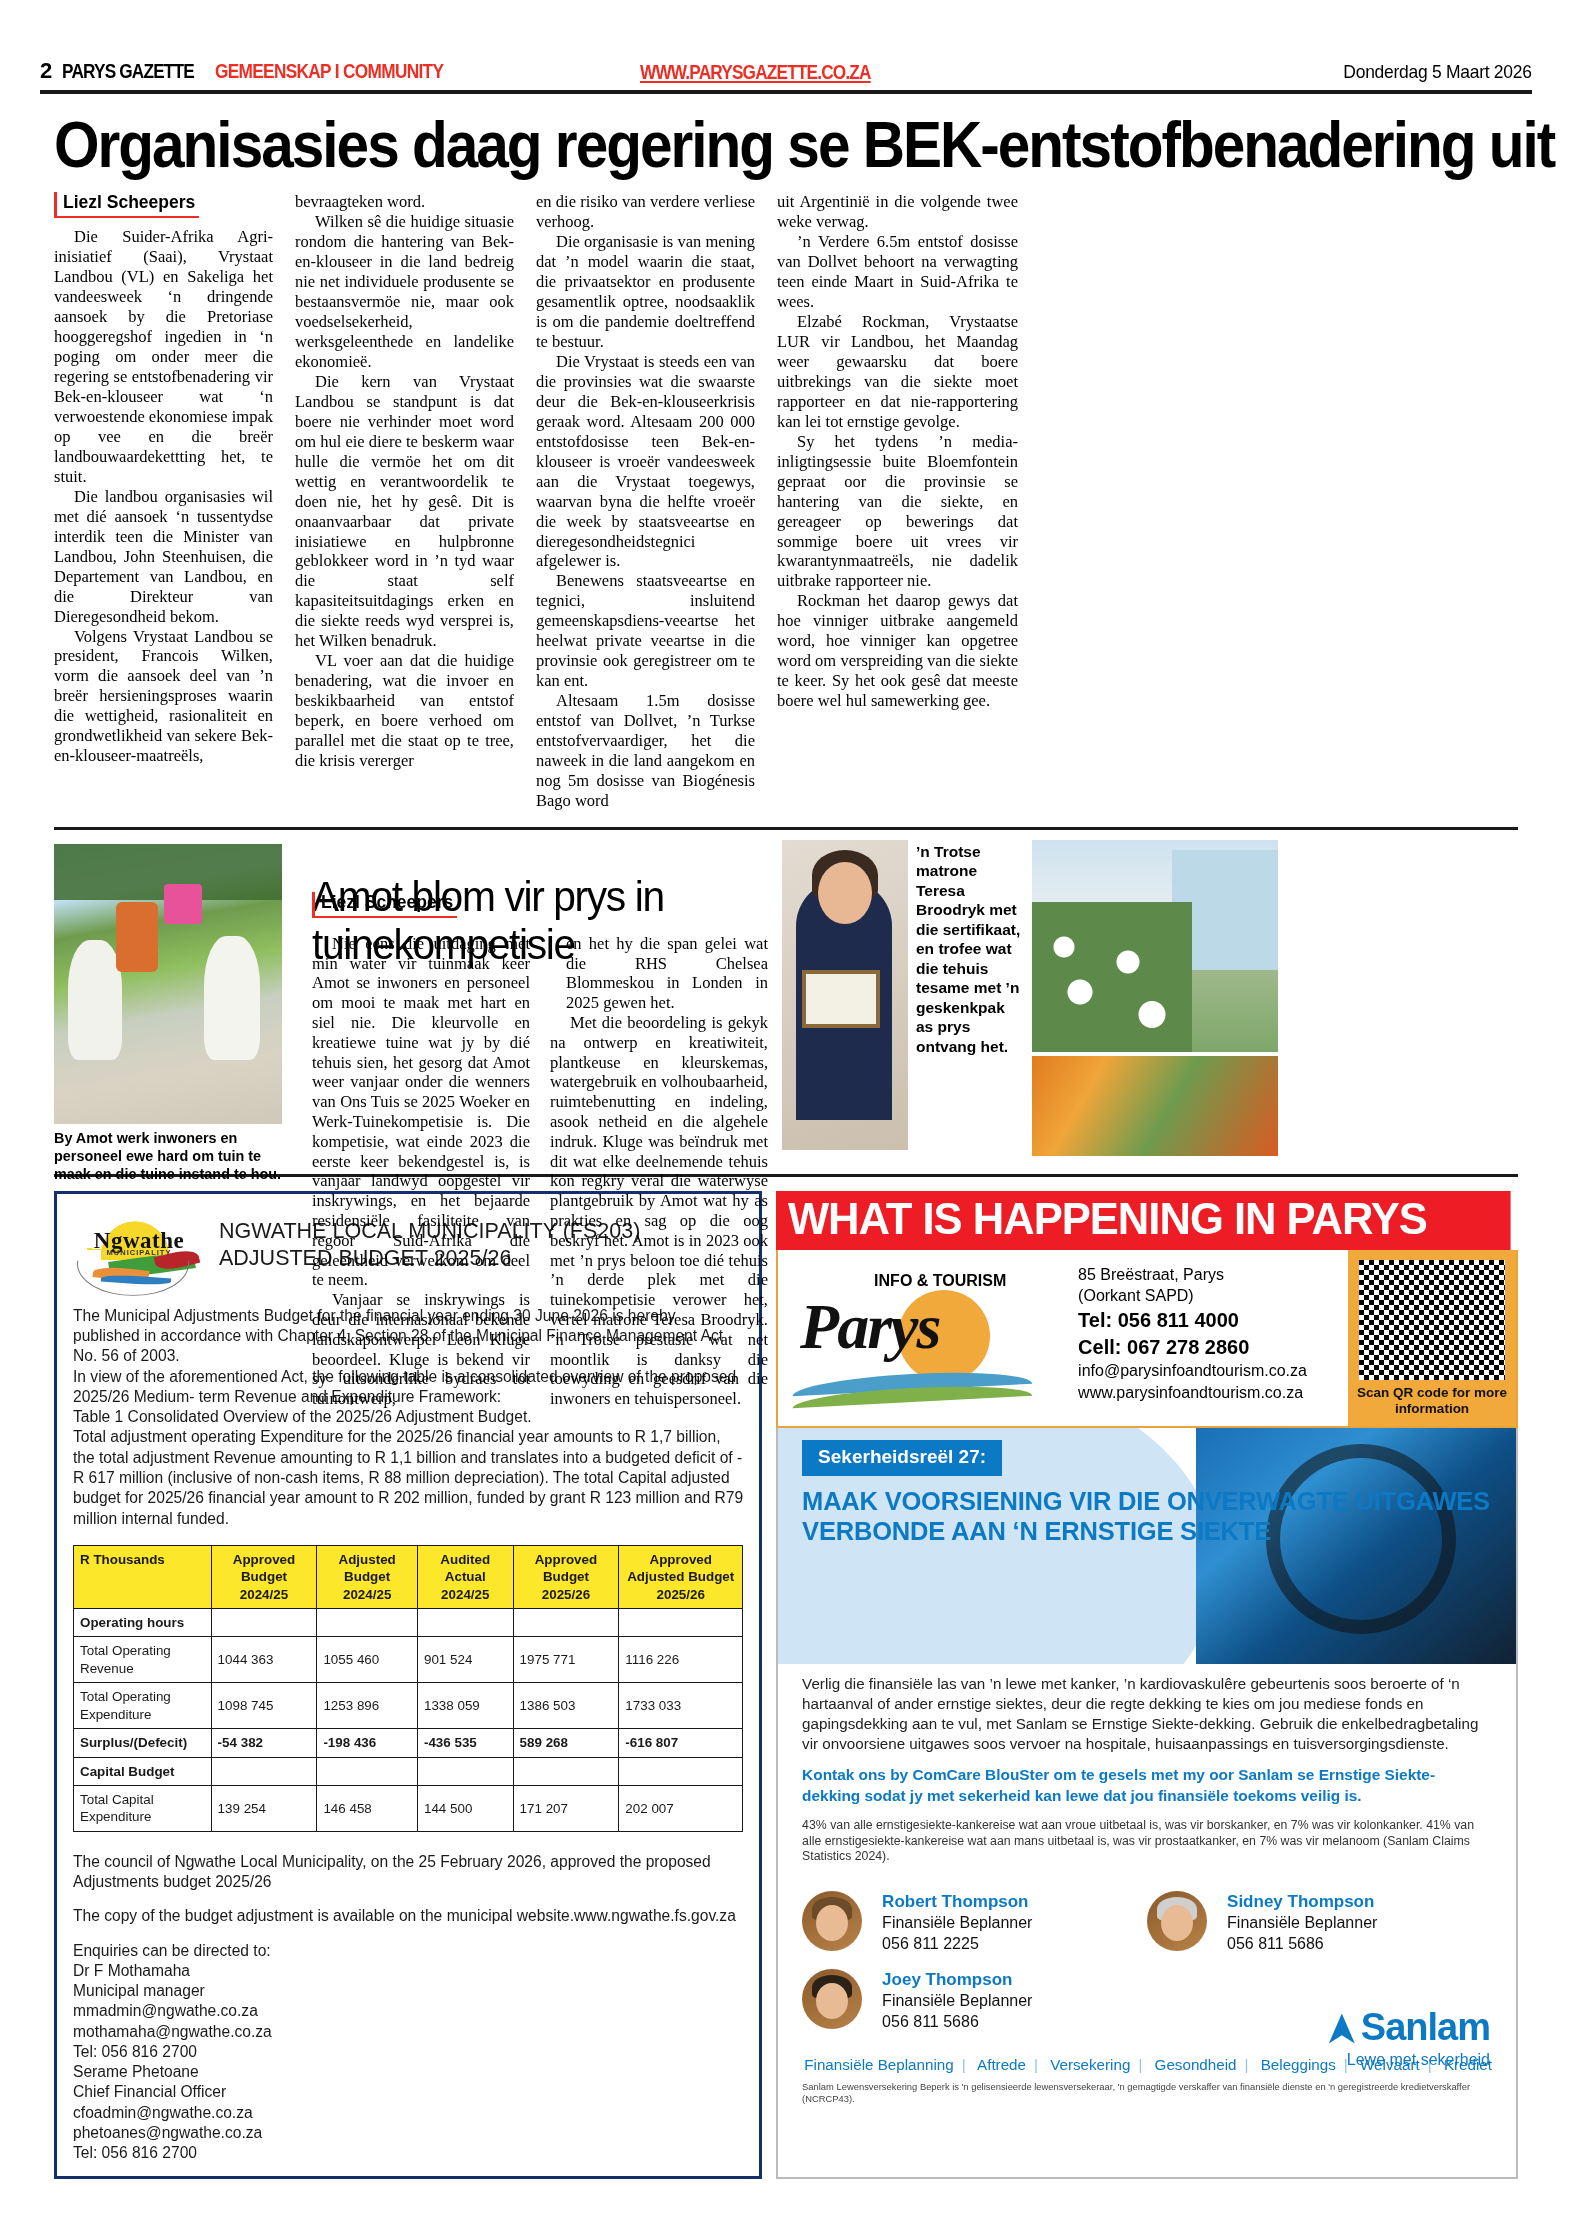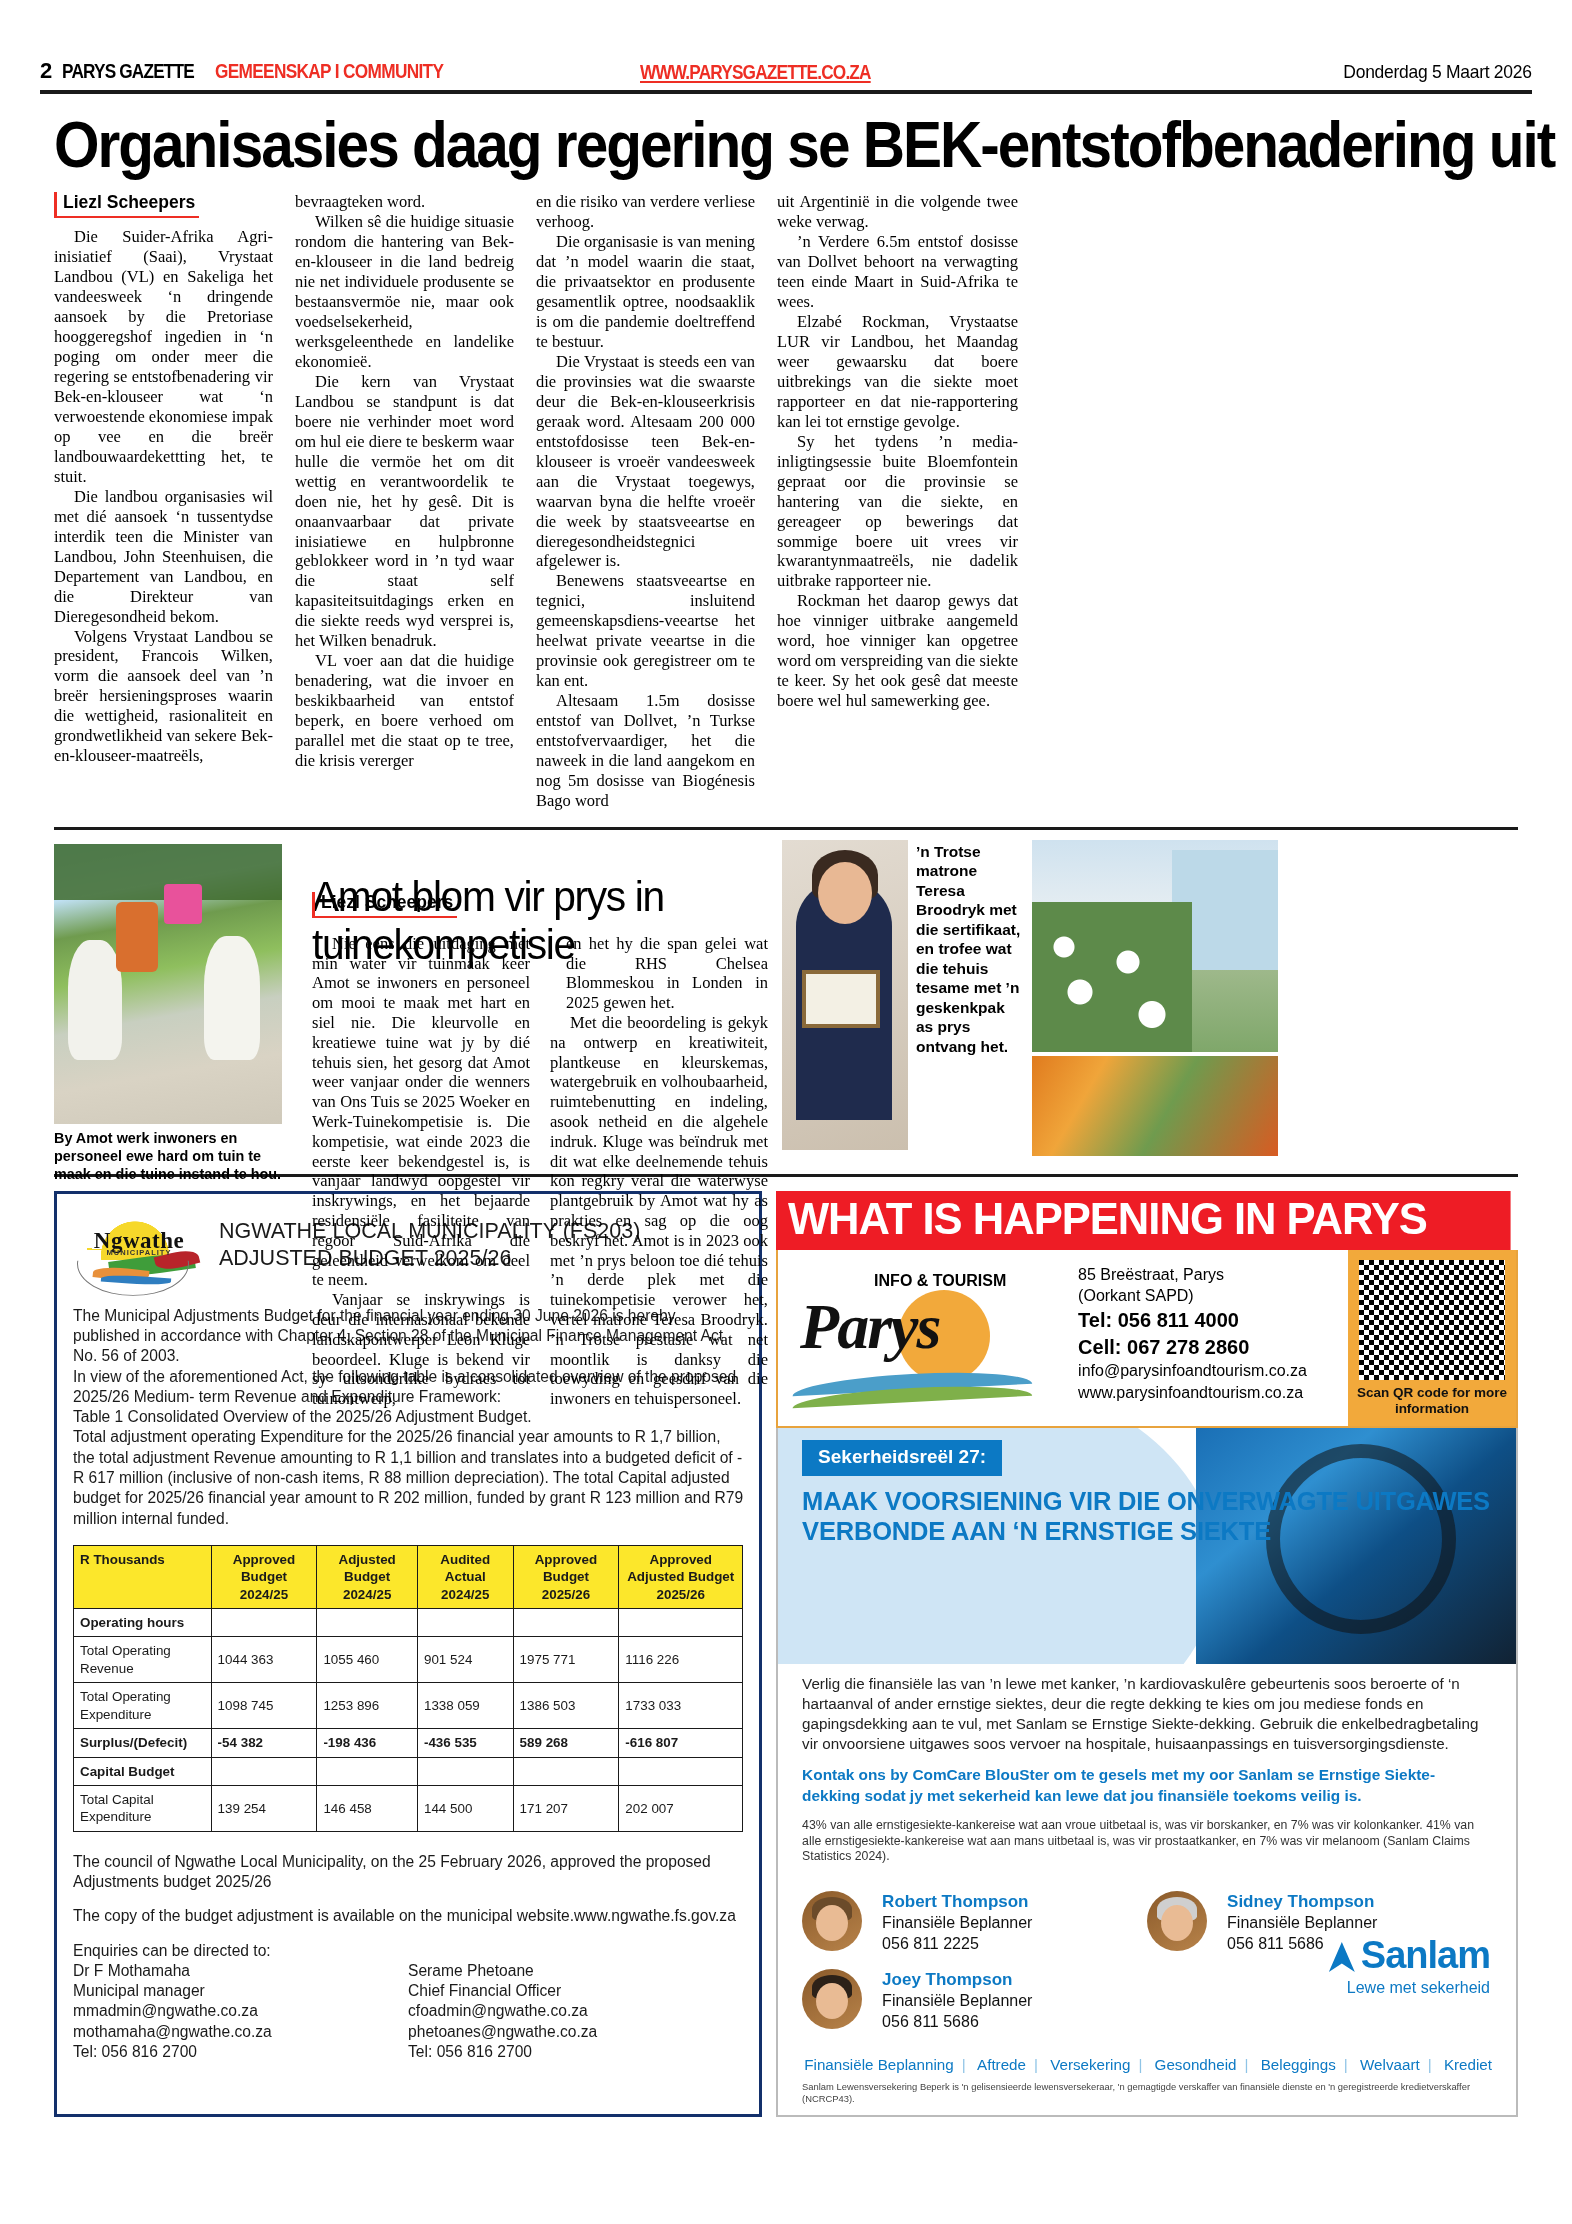--- a/index.html
+++ b/index.html
@@ -193,21 +193,21 @@
   table.budget { border-collapse:collapse; width:100%; margin:16px 0 6px 0;
                  font-size:13.4px; }
   table.budget th, table.budget td {
     border:1.6px solid #1a1a1a; padding:5px 6px; text-align:left;
     vertical-align:middle; }
   table.budget thead th { background:#FCE72B; font-weight:bold;
                           text-align:center; vertical-align:top; height:62px;}
   table.budget thead th:first-child { text-align:left; }
   table.budget td.num { text-align:left; white-space:nowrap; }
   table.budget tr.bold td { font-weight:bold; }
-  .muni-contacts { display:flex; gap:0; }
+  .muni-contacts { display:flex; gap:0;flex-direction:column; }
   .muni-contacts div { width:50%; }
 
   
   .rightads { width:744px; display:flex; flex-direction:column; gap:0; }
 
   .parysad { border:none; position:relative; }
   .parys-banner {
     background:#EE1C25; color:#fff;
     font-family:"Liberation Sans", sans-serif; font-weight:bold;
     font-size:44px; letter-spacing:-1px; padding:3px 12px 6px 12px;
@@ -270,21 +270,21 @@
   .adv .ph .f{position:absolute;left:14px;top:14px;width:32px;height:36px;
     background:#e9bb94;border-radius:50%;}
   .adv .ph .h{position:absolute;left:10px;top:6px;width:40px;height:24px;
     background:#6b4b2a;border-radius:50% 50% 20% 20%;}
   .adv .ph.gray .h{background:#cfcfcf;}
   .adv .ph.dark .h{background:#2c2118;}
   .adv-name { color:#0C79C4; font-weight:bold; font-size:17px; line-height:1.3; }
   .adv-role { font-size:16px; line-height:1.3; color:#111; }
   .adv-tel  { font-size:16px; line-height:1.3; color:#111; }
 
-  .sl-logo { position:absolute; right:26px; bottom:118px; text-align:right; }
+  .sl-logo { position:absolute; right:26px; bottom:108px; text-align:right; }
   .sl-logo .lg { color:#0C79C4; font-weight:bold; font-size:38px; letter-spacing:-1px; }
   .sl-logo .tag { color:#0C79C4; font-size:16px; margin-top:2px; }
   .sl-mark { display:inline-block; width:26px; height:30px; background:#0C79C4;
              clip-path:polygon(50% 0,100% 100%,50% 72%,0 100%); vertical-align:-4px;
              margin-right:6px;}
   .sl-links { padding:10px 24px 0 24px; color:#0C79C4; font-size:15.2px;text-align:right; }
   .sl-links span.sep { color:#8fc4e6; padding:0 8px; }
   .sl-disc { padding:8px 24px 10px 24px; font-size:9.4px; line-height:1.26; color:#444; }
 </style>
 </head>

